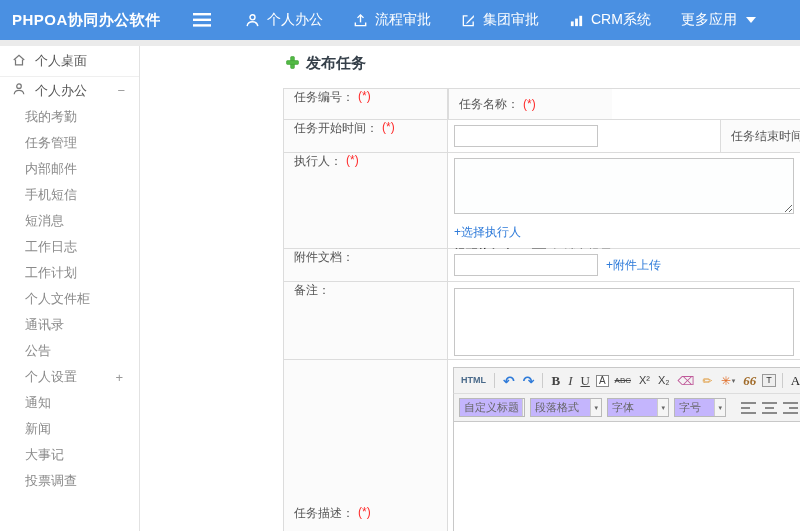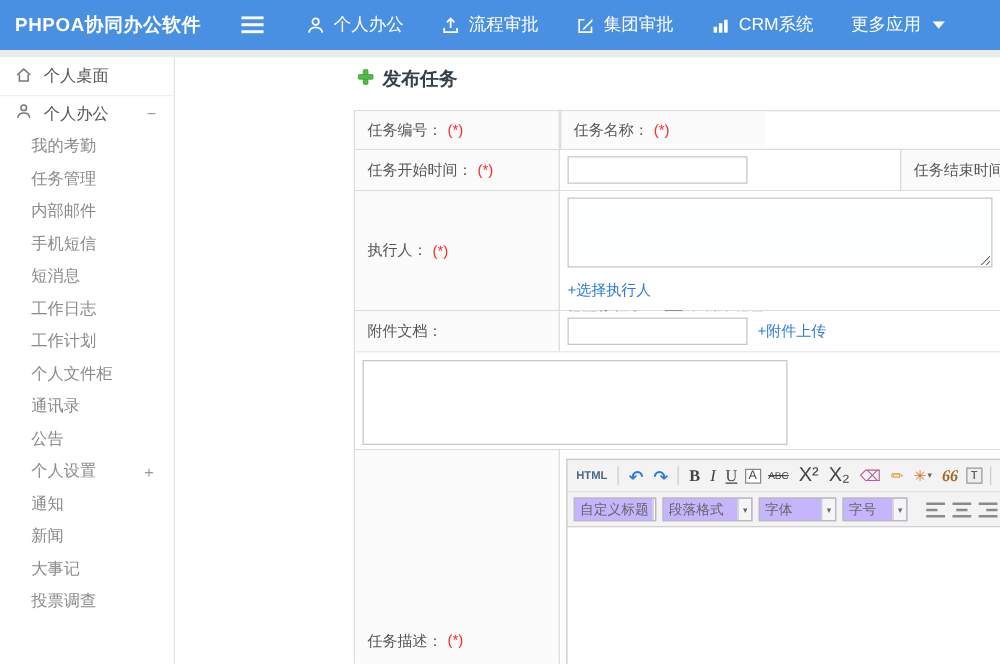--- a/index.html
+++ b/index.html
@@ -27,21 +27,21 @@
     font-size:13px;color:#555;cursor:pointer;}
   .side-toggle{margin-left:auto;margin-right:14px;color:#999;font-size:13px;}
   .side-sub{height:26px;display:flex;align-items:center;padding-left:25px;font-size:13px;color:#8a8a8a;cursor:pointer;}
   .side-sub .side-toggle{margin-right:16px;}
   
   .ptitle{position:absolute;left:286px;top:54px;display:flex;align-items:center;gap:7px;
     font-size:15px;font-weight:bold;color:#36404a;}
   .form{position:absolute;left:283px;top:88px;width:600px;border:1px solid #dcdcdc;border-bottom:none;background:#fff;}
   .frow{display:flex;border-bottom:1px solid #dcdcdc;}
   .flabel{width:164px;min-width:164px;box-sizing:border-box;background:#fbfbfb;border-right:1px solid #dcdcdc;
-    display:flex;align-items:center;padding-left:10px;font-size:12px;color:#555;gap:4px;}
+    display:flex;padding-left:10px;font-size:12px;color:#555;gap:4px;}
   .flabel2{width:164px;min-width:164px;box-sizing:border-box;background:#fbfbfb;border-left:1px solid #dcdcdc;
     display:flex;align-items:center;padding-left:10px;font-size:12px;color:#555;gap:4px;}
   .req{color:#fe2b2b;}
   .ffield{flex:1;background:#fff;display:flex;align-items:center;padding-left:6px;box-sizing:border-box;}
   .f-mid{width:272px;flex:none;}
   .r1{height:30px;} .r2{height:32px;} .r3{height:95px;} .r4{height:32px;} .r5{height:77px;} .r6{height:300px;border-bottom:none;}
   .tinput{border:1px solid #c6c6c6;height:20px;width:134px;font-size:13px;color:#222;padding:0 4px;
     font-family:"Liberation Sans","DejaVu Sans",sans-serif;background:#fff;}
   .col{flex-direction:column;align-items:flex-start;justify-content:flex-start;padding-top:5px;}
   .bigarea{width:334px;height:50px;border:1px solid #c6c6c6;background:#fdfefe;resize:both;
@@ -66,21 +66,21 @@
     height:27px;padding:0 5px;gap:5px;}
   .edcontent{background:#fff;border:1px solid #c8c8c8;border-top:none;height:125px;}
   .tbtn{font-size:11px;color:#444;padding:0 2px;line-height:1;cursor:pointer;white-space:nowrap;}
   .b-html{font-size:9px;color:#4a6a8a;font-weight:bold;}
   .b-undo,.b-redo{color:#2f7bd9;font-size:14px;font-weight:bold;}
   .b-bold{font-weight:bold;font-family:"Liberation Serif",serif;font-size:13px;}
   .b-italic{font-style:italic;font-family:"Liberation Serif",serif;font-size:13px;}
   .b-under{text-decoration:underline;font-family:"Liberation Serif",serif;font-size:13px;}
   .b-fontbox{border:1px solid #888;font-size:10px;padding:0 2px;background:#fff;}
   .b-strike{font-size:8px;text-decoration:line-through;}
-  .b-supsub{font-size:16px;}
+  .b-supsub{font-size:11px;}
   .b-eraser{color:#c05a9a;font-size:12px;}
   .b-brush{color:#e09a3c;font-size:12px;}
   .b-magic{color:#e0702c;font-size:12px;display:flex;align-items:center;gap:1px;}
   .b-quote{font-weight:bold;font-style:italic;color:#a06a28;font-size:13px;font-family:"Liberation Serif",serif;}
   .b-paste{border:1px solid #999;background:#eee;font-size:9px;padding:1px 3px;color:#333;}
   .b-fontcolor{font-family:"Liberation Serif",serif;font-size:13px;color:#222;display:flex;align-items:center;gap:2px;}
   .caret-sm{font-size:7px;color:#666;}
   .tsep{width:1px;height:15px;background:#ccc;margin:0 2px;}
   .tselect{display:flex;align-items:center;justify-content:space-between;background:#c4b5fd;border:1px solid #b9b9b9;
     height:19px;font-size:11px;color:#666;padding:0 0 0 4px;box-sizing:border-box;cursor:pointer;white-space:nowrap;overflow:hidden;}
@@ -283,20 +283,23 @@
     <div class="flabel">
       <span>附件文档：</span>
     </div>
     <div class="ffield attachline">
       <input class="tinput" type="text" style="">
       <a class="blink">+附件上传</a>
     </div>
   </div>
 
   <div class="frow r5">
+    <div class="flabel">
+      <span>备注：</span>
+    </div>
     <div class="ffield col">
       <textarea class="remarkarea" style=""></textarea>
     </div>
   </div>
 
   <div class="frow r6">
     <div class="flabel desc-label">
       <span class="lblwrap">
         <span>任务描述：</span>
         <span class="req">(*)</span>

